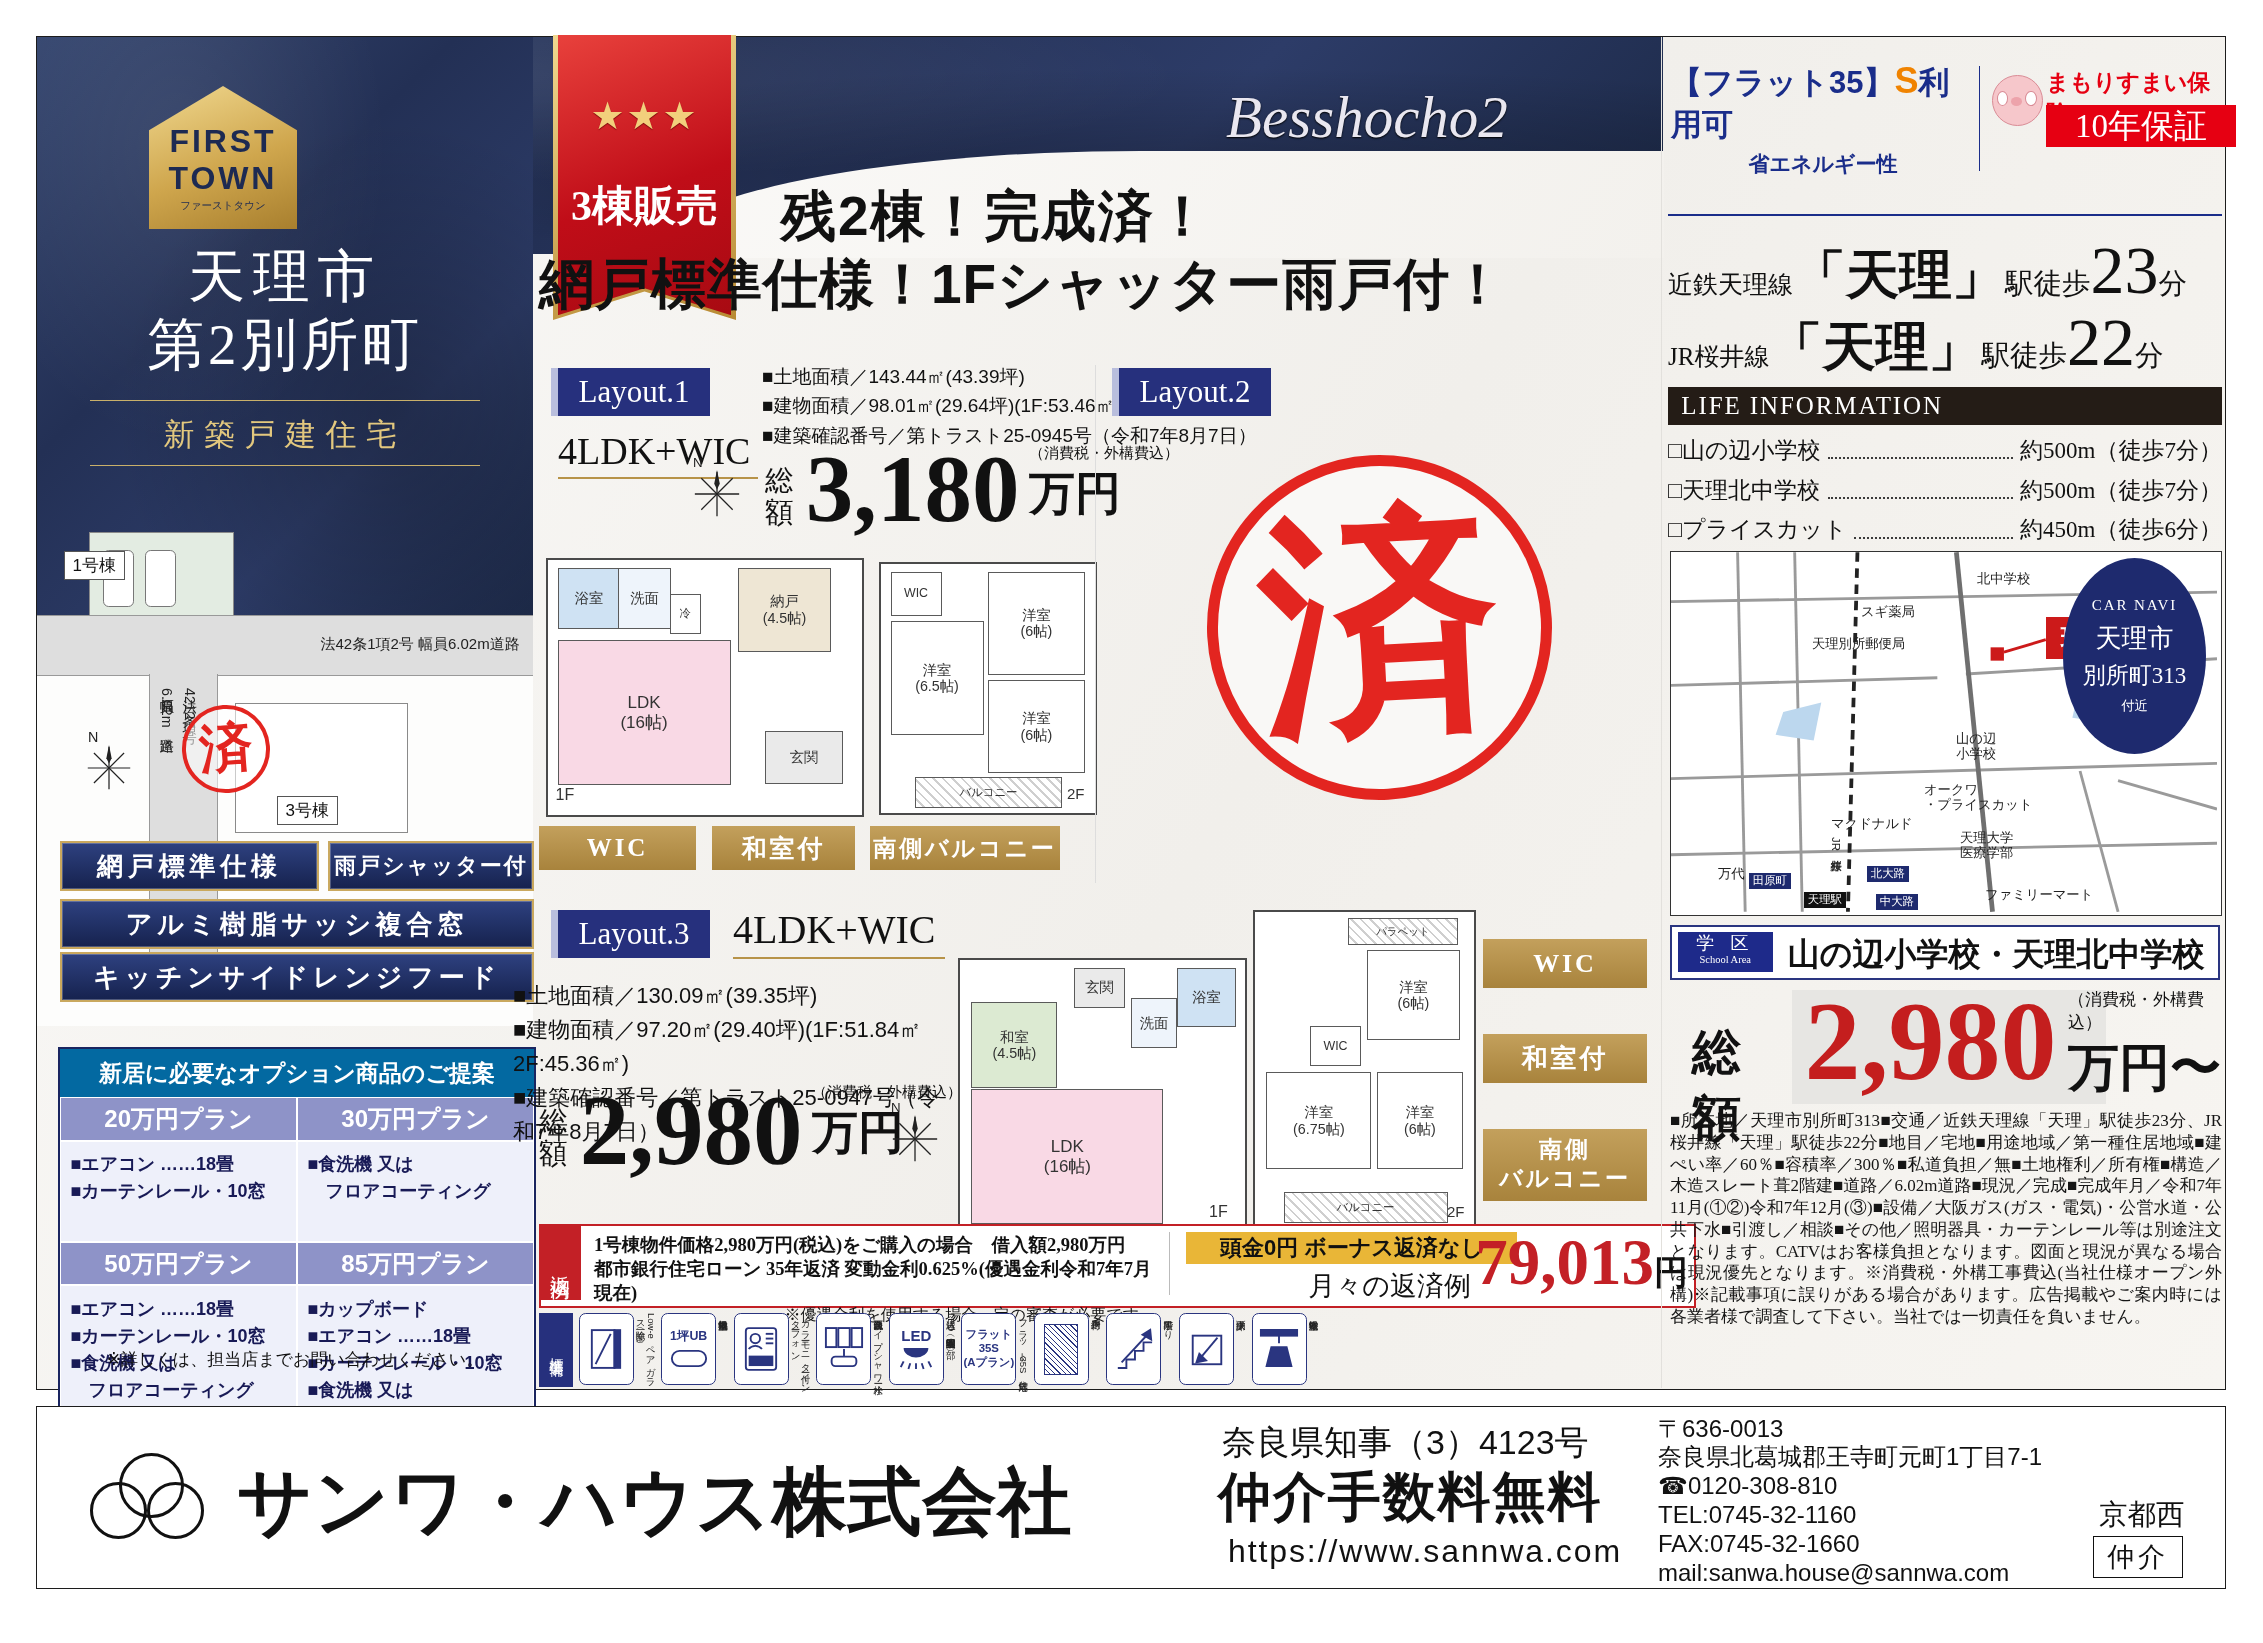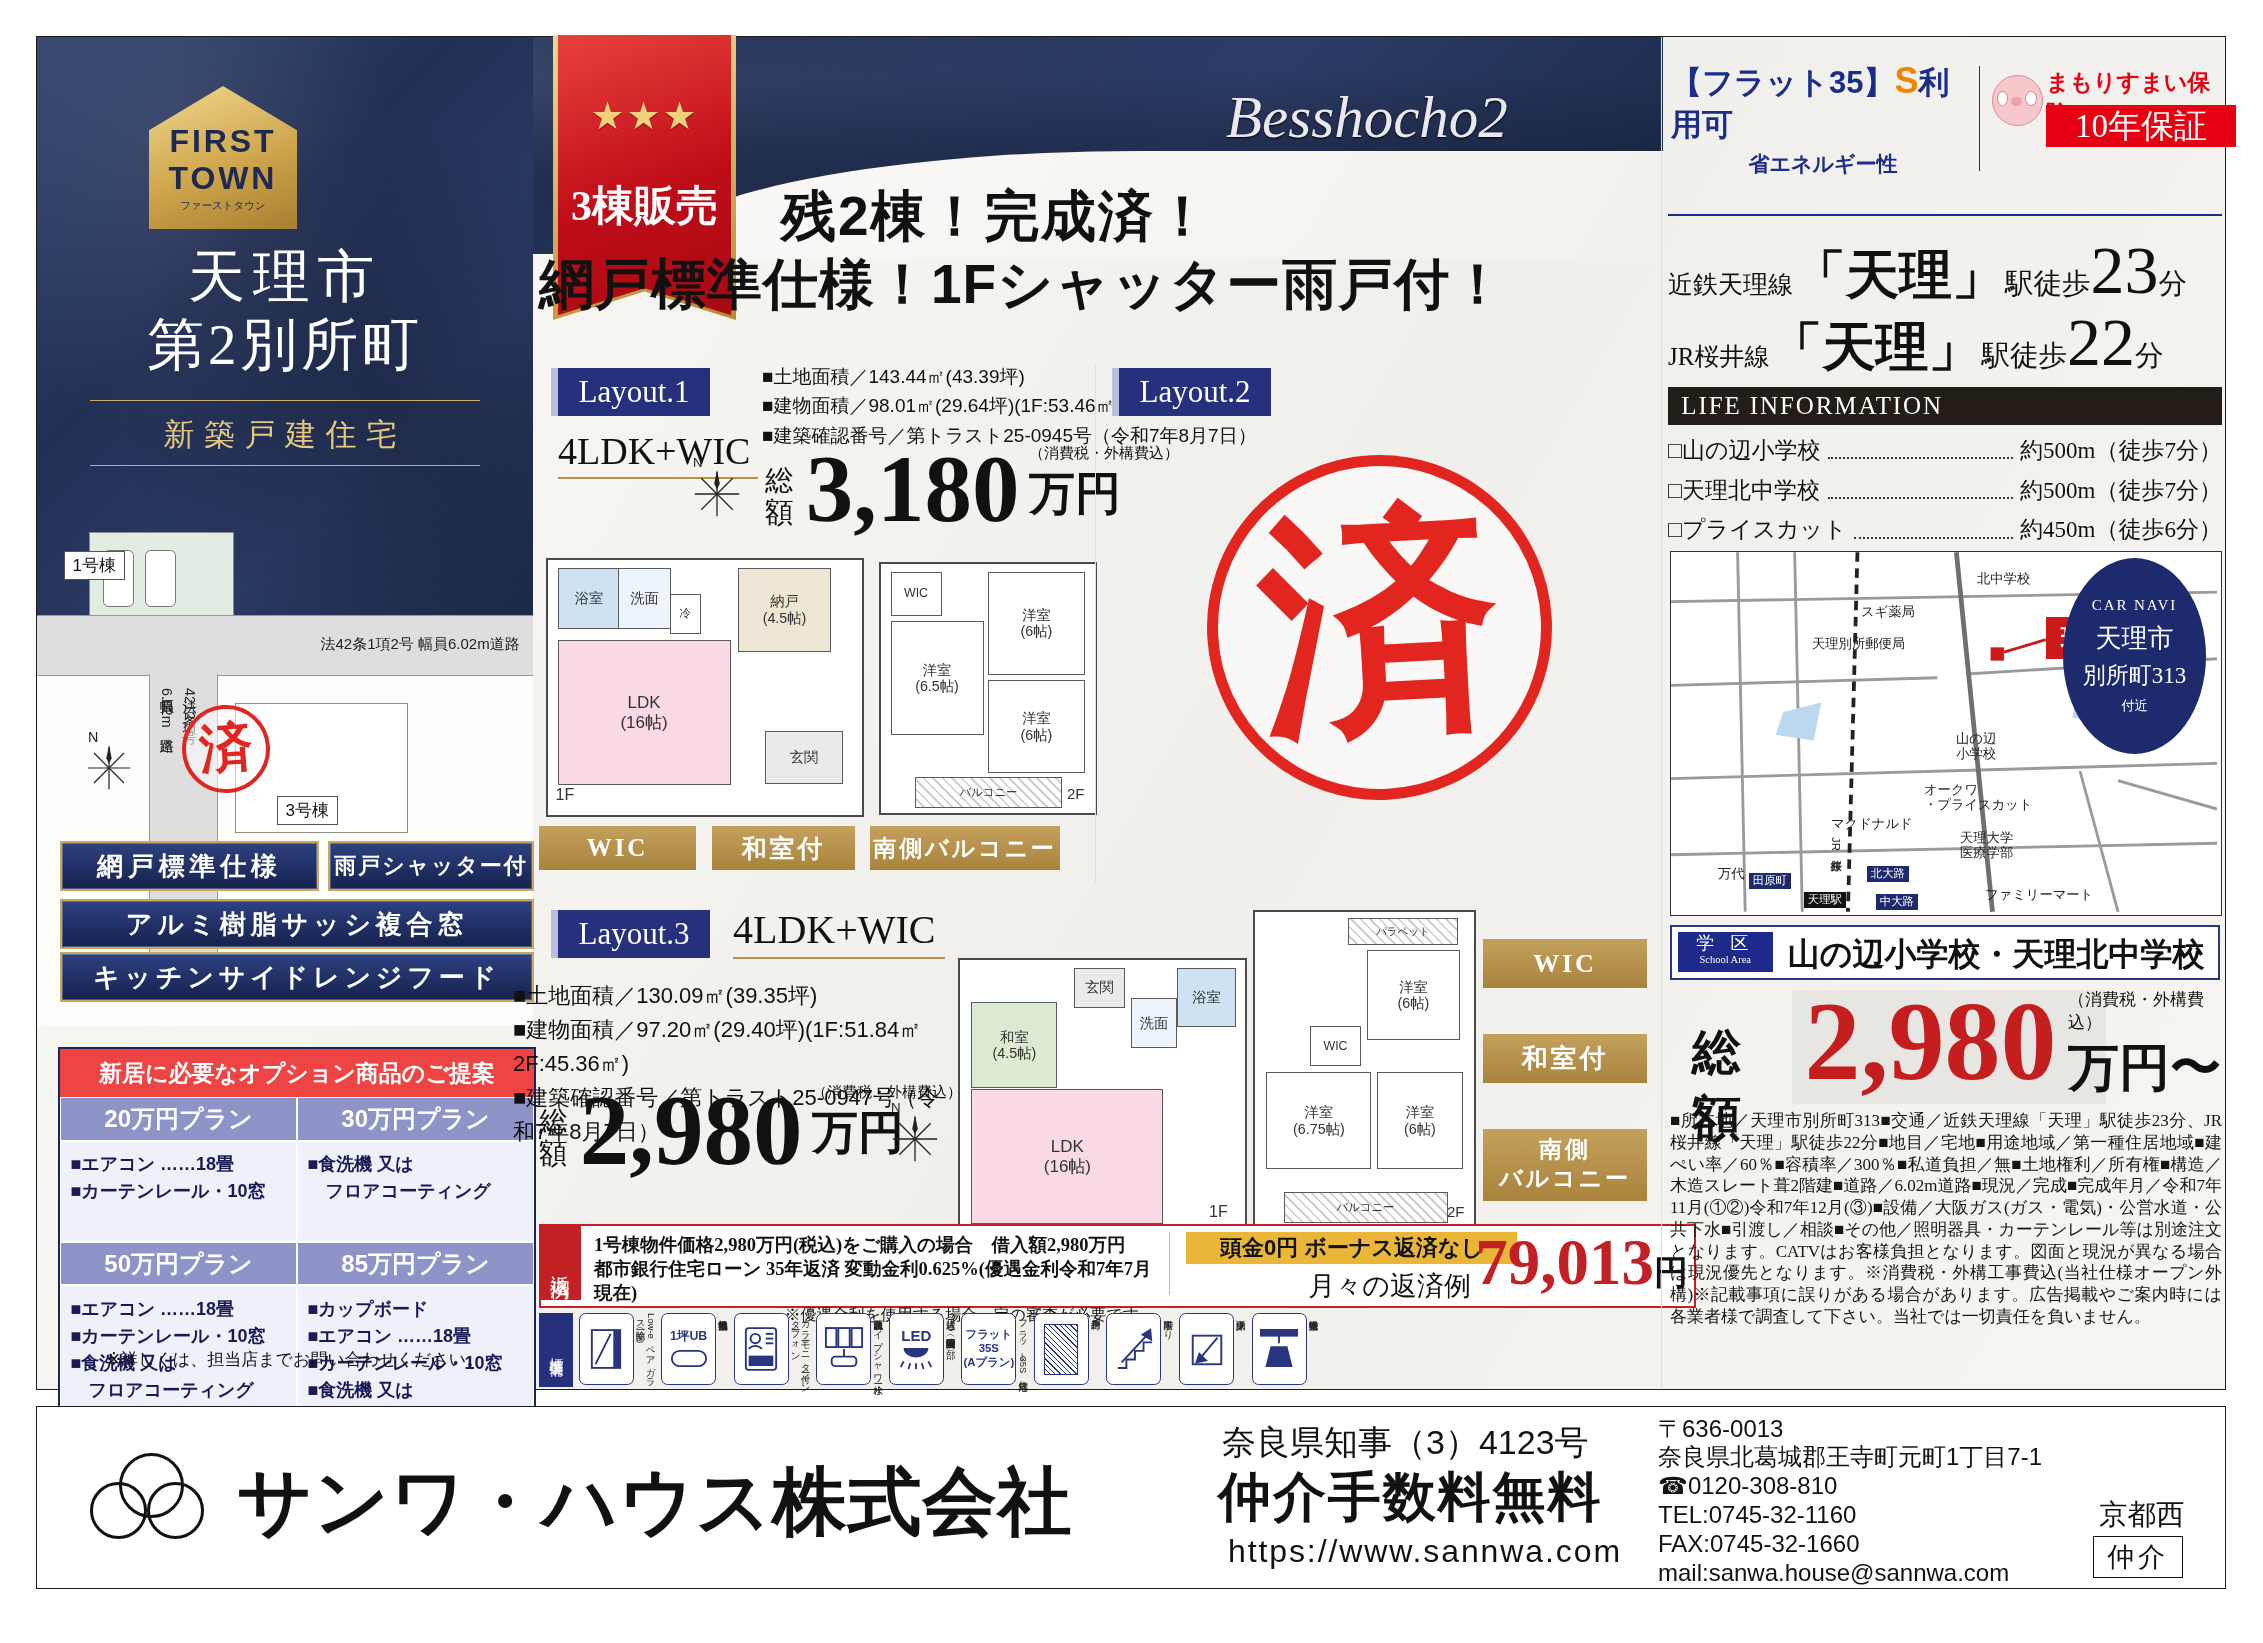--- a/index.html
+++ b/index.html
@@ -33,21 +33,21 @@
     display:flex;align-items:center;justify-content:center;}
   .stamp{border-style:solid;border-color:#e32520;border-radius:50%;color:#e32520;
     font-family:"Liberation Serif","DejaVu Serif",serif;font-weight:700;
     display:flex;align-items:center;justify-content:center;background:rgba(255,255,255,.55);}
   .stk{display:inline-block;width:1.1em;word-break:break-all;line-height:1.12;}
   .room{position:absolute;border:1.9px solid #5a5a5a;display:flex;align-items:center;justify-content:center;
     text-align:center;font-size:14.3px;color:#333;line-height:1.15;white-space:pre-line;}
   .plan{position:absolute;background:#fff;border:2.9px solid #4a4a4a;}
   .hatch{background:repeating-linear-gradient(45deg,#fff,#fff 4.8px,#cfcfcf 4.8px,#cfcfcf 6.7px);}
   .dotlead{flex:1;border-bottom:2.9px dotted #3a3a3a;margin:0 7.6px 6.7px 7.6px;}
-  .opt-title{background:#ef4444;color:#fff;text-align:center;padding:8.6px 0;font-weight:700;font-size:23px;}
+  .opt-title{background:#0369a1;color:#fff;text-align:center;padding:8.6px 0;font-weight:700;font-size:23px;}
   .opt-h{background:#8e93c8;color:#fff;font-weight:700;font-size:24px;text-align:center;
     padding:4.8px 0;border:1.9px solid #fff;}
   .opt-c{background:#eef0fa;color:#181a56;font-weight:600;font-size:18px;padding:9.5px 9.5px;
     border:1.9px solid #fff;line-height:1.5;white-space:pre-line;}
   .eq{display:flex;align-items:flex-start;}
   .eq-box{width:53px;height:70px;border:1.9px solid #2a3580;border-radius:6.7px;background:#fff;
     display:flex;flex-direction:column;align-items:center;justify-content:center;gap:1.9px;}
   .eq-label{writing-mode:vertical-rl;font-size:9.5px;color:#222;height:76px;line-height:1.05;margin-left:1.9px;}
   .chip{position:absolute;background:#1e2a6e;color:#fff;font-size:11.4px;padding:1px 3.8px;line-height:1.2;}
   .mlab{position:absolute;font-size:13.3px;color:#222;line-height:1.15;}

